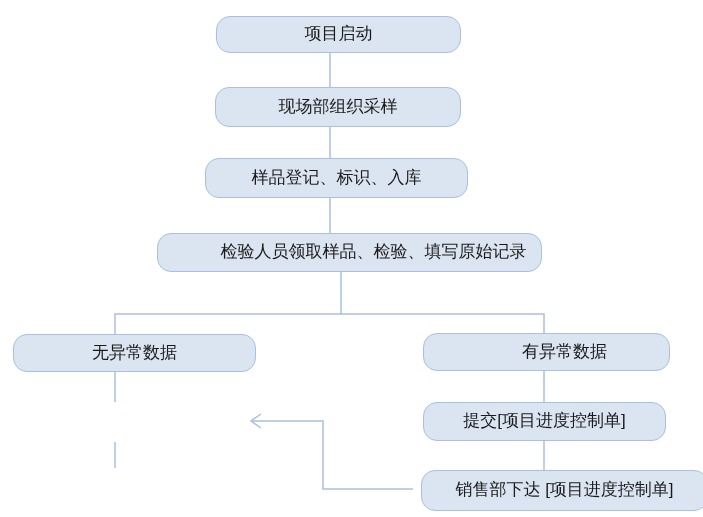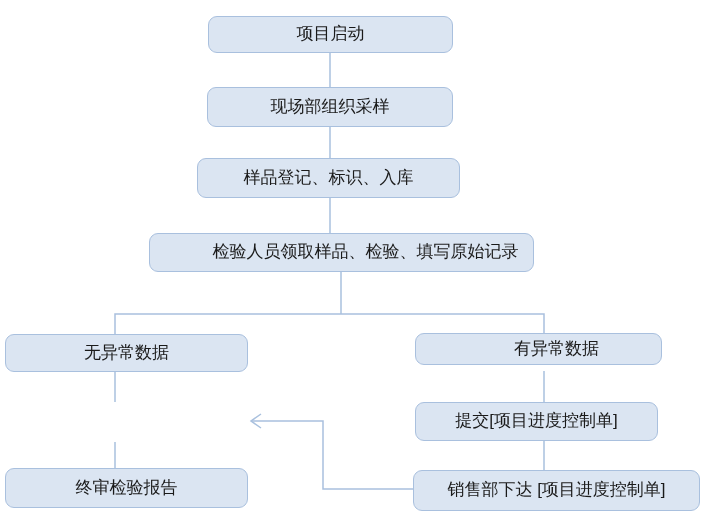--- a/index.html
+++ b/index.html
@@ -29,36 +29,37 @@
     stroke: var(--edge, #a9c0de);
     stroke-width: 1.5;
     fill: none;
   }
   .node {
     position: absolute;
     z-index: 2;
     box-sizing: border-box;
     background: var(--node-fill, #dbe5f2);
     border: 1px solid var(--node-border, #a9c0de);
-    border-radius: 9px;
+    border-radius: 14px;
     display: flex;
     align-items: center;
     justify-content: center;
     text-align: center;
     font-size: 17px;
     line-height: 1.1;
     color: var(--text, #1a1a1a);
     white-space: nowrap;
+    margin-left: 8px;
   }
   #n1  { left: 208px; top: 16px;  width: 245px; height: 37px; }
   #n2  { left: 207px; top: 87px;  width: 246px; height: 40px; }
   #n3  { left: 197px; top: 158px; width: 263px; height: 40px; }
   #n4  { left: 149px; top: 233px; width: 385px; height: 39px; padding-left: 48px; }
   #n5  { left: 5px;   top: 334px; width: 243px; height: 38px; }
-  #n6  { left: 415px; top: 333px; width: 247px; height: 32px; padding-left: 36px; }
+  #n6  { left: 415px; top: 333px; width: 247px; height: 38px; padding-left: 36px; }
   #n7  { left: 5px;   top: 402px; width: 243px; height: 40px; }
   #n8  { left: 5px;   top: 468px; width: 243px; height: 40px; }
   #n9  { left: 415px; top: 402px; width: 243px; height: 39px; }
   #n10 { left: 413px; top: 470px; width: 287px; height: 41px; }
 </style>
 </head>
 <body>
 
 <div class="canvas">
 
@@ -75,17 +76,16 @@
     <path d="M413,489 H323 V421 H252"></path>
     <polyline points="261,414 251,421 261,428"></polyline>
   </svg>
 
   <div class="node" id="n1">项目启动</div>
   <div class="node" id="n2">现场部组织采样</div>
   <div class="node" id="n3">样品登记、标识、入库</div>
   <div class="node" id="n4">检验人员领取样品、检验、填写原始记录</div>
   <div class="node" id="n5">无异常数据</div>
   <div class="node" id="n6">有异常数据</div>
-  <div class="node" id="n8">终审检验报告</div>
   <div class="node" id="n9">提交[项目进度控制单]</div>
   <div class="node" id="n10">销售部下达 [项目进度控制单]</div>
 
 </div>
 
 </body></html>

